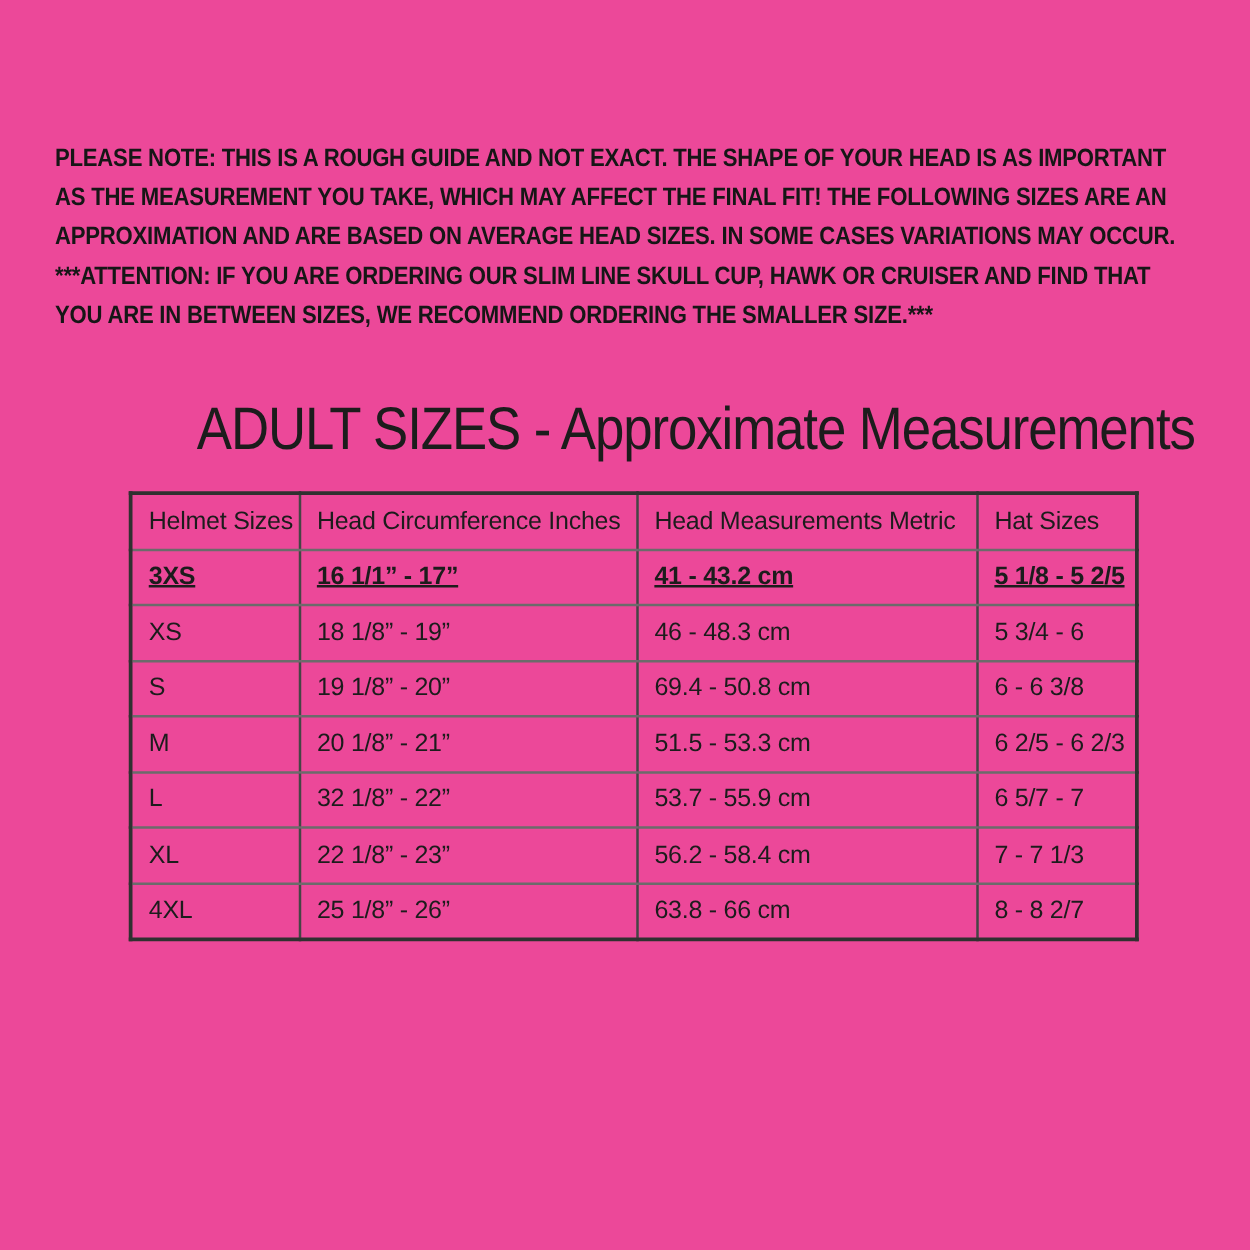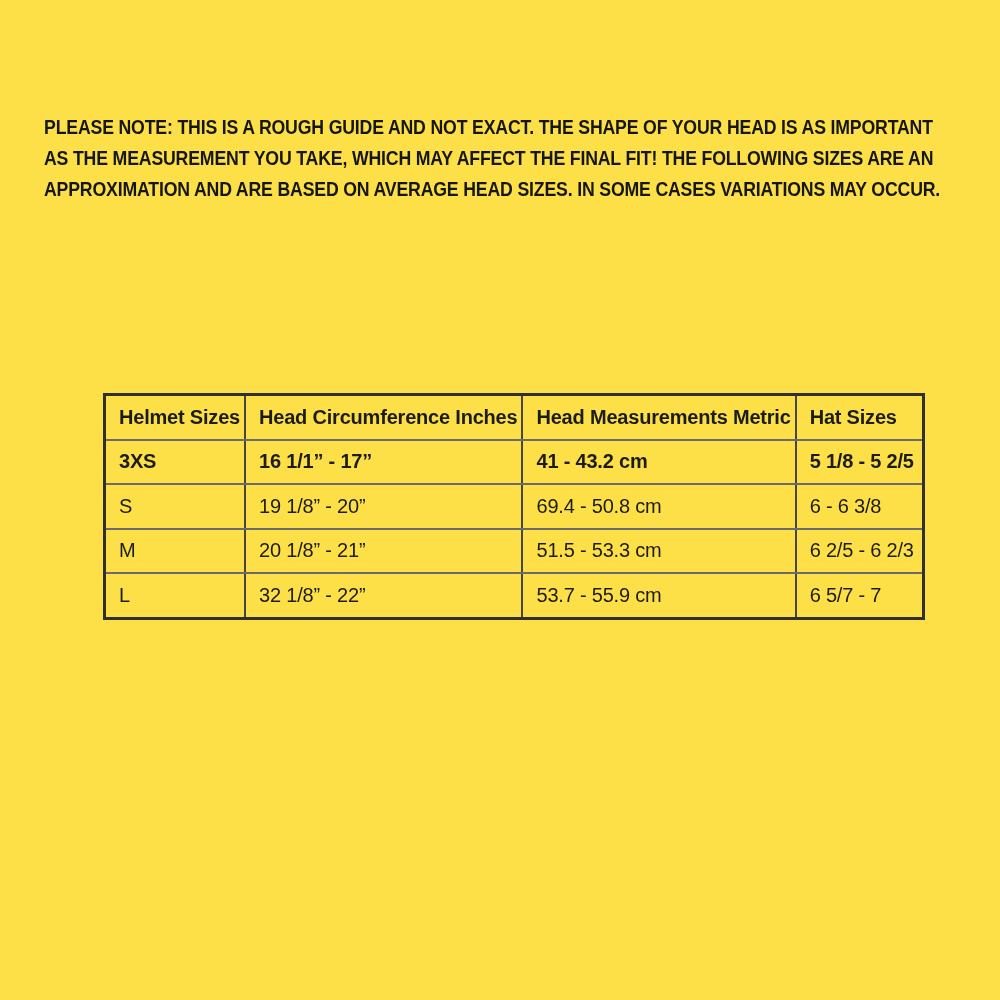--- a/index.html
+++ b/index.html
@@ -1,20 +1,20 @@
 <!DOCTYPE html>
 <html><head>
 <meta charset="utf-8">
 <style>
   html, body { margin: 0; padding: 0; background: #ffffff; }
   .page {
     position: relative;
     width: 1000px;
     height: 1000px;
-    background: #fde047;
+    background: #ec4899;
     font-family: "Liberation Sans", sans-serif;
     color: #1c1c1c;
     overflow: hidden;
   }
   
   .para {
     position: absolute;
     left: 44px;
     width: 930px;
     font-weight: bold;
@@ -72,35 +72,42 @@
     padding: 0 4px 0 13px;
     text-align: left;
     vertical-align: middle;
     font-size: 20px;
     font-weight: normal;
     letter-spacing: -0.2px;
     white-space: nowrap;
     color: #1c1c1c;
     overflow: hidden;
   }
-  .size-table thead th { font-weight: 700; }
-  .size-table tr.bold-row td { font-weight: bold; }
+  .size-table thead th { font-weight: 400; }
+  .size-table tr.bold-row td { font-weight: bold; text-decoration: underline; }
 </style>
 </head>
 <body>
 
 <div class="page">
 
   <div class="para para-note">
     <div class="line">PLEASE NOTE: THIS IS A ROUGH GUIDE AND NOT EXACT. THE SHAPE OF YOUR HEAD IS AS IMPORTANT</div>
     <div class="line">AS THE MEASUREMENT YOU TAKE, WHICH MAY AFFECT THE FINAL FIT! THE FOLLOWING SIZES ARE AN</div>
     <div class="line">APPROXIMATION AND ARE BASED ON AVERAGE HEAD SIZES. IN SOME CASES VARIATIONS MAY OCCUR.</div>
   </div>
 
+  <div class="para para-attention">
+    <div class="line">***ATTENTION: IF YOU ARE ORDERING OUR SLIM LINE SKULL CUP, HAWK OR CRUISER AND FIND THAT</div>
+    <div class="line">YOU ARE IN BETWEEN SIZES, WE RECOMMEND ORDERING THE SMALLER SIZE.***</div>
+  </div>
 
+  <div class="title">
+    <span class="inner">ADULT SIZES - Approximate Measurements</span>
+  </div>
 
   <table class="size-table">
     <colgroup>
       <col class="c1">
         <col class="c2">
         <col class="c3">
         <col class="c4">
     </colgroup>
     <thead>
       <tr>
@@ -111,33 +118,51 @@
       </tr>
     </thead>
     <tbody>
         <tr class="bold-row">
           <td>3XS</td>
           <td>16 1/1” - 17”</td>
           <td>41 - 43.2 cm</td>
           <td>5 1/8 - 5 2/5</td>
         </tr>
         <tr>
+          <td>XS</td>
+          <td>18 1/8” - 19”</td>
+          <td>46 - 48.3 cm</td>
+          <td>5 3/4 - 6</td>
+        </tr>
+        <tr>
           <td>S</td>
           <td>19 1/8” - 20”</td>
           <td>69.4 - 50.8 cm</td>
           <td>6 - 6 3/8</td>
         </tr>
         <tr>
           <td>M</td>
           <td>20 1/8” - 21”</td>
           <td>51.5 - 53.3 cm</td>
           <td>6 2/5 - 6 2/3</td>
         </tr>
         <tr>
           <td>L</td>
           <td>32 1/8” - 22”</td>
           <td>53.7 - 55.9 cm</td>
           <td>6 5/7 - 7</td>
         </tr>
+        <tr>
+          <td>XL</td>
+          <td>22 1/8” - 23”</td>
+          <td>56.2 - 58.4 cm</td>
+          <td>7 - 7 1/3</td>
+        </tr>
+        <tr>
+          <td>4XL</td>
+          <td>25 1/8” - 26”</td>
+          <td>63.8 - 66 cm</td>
+          <td>8 - 8 2/7</td>
+        </tr>
       </tbody>
   </table>
 
 </div>
 
 </body></html>

